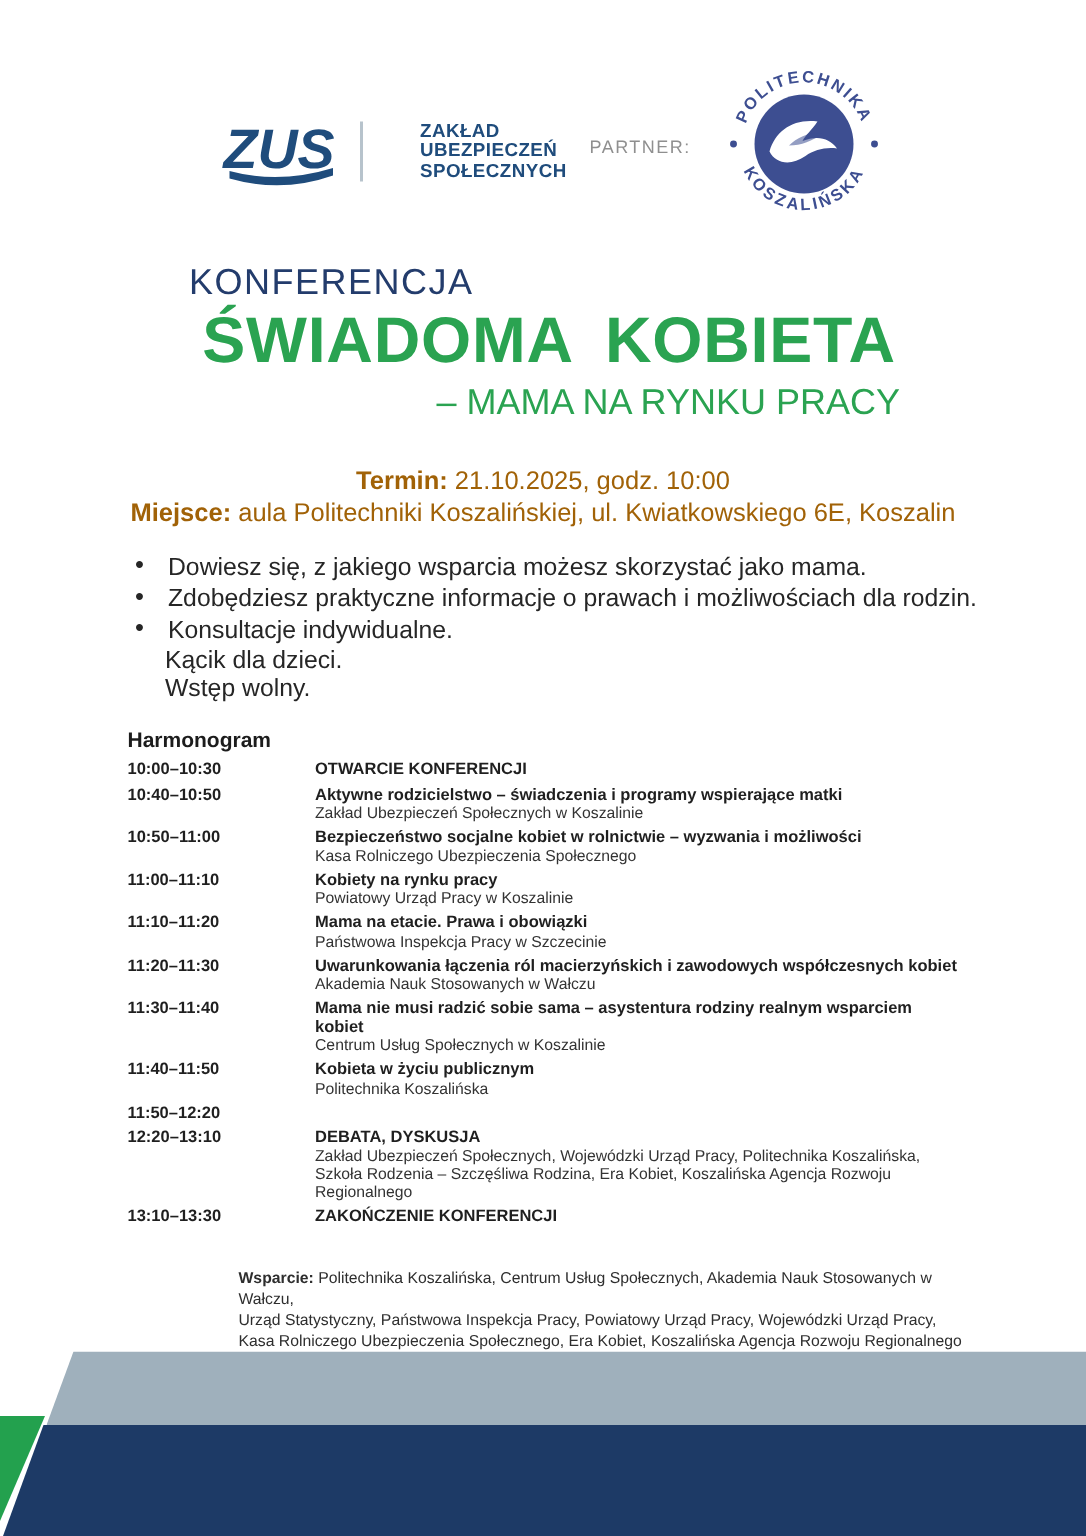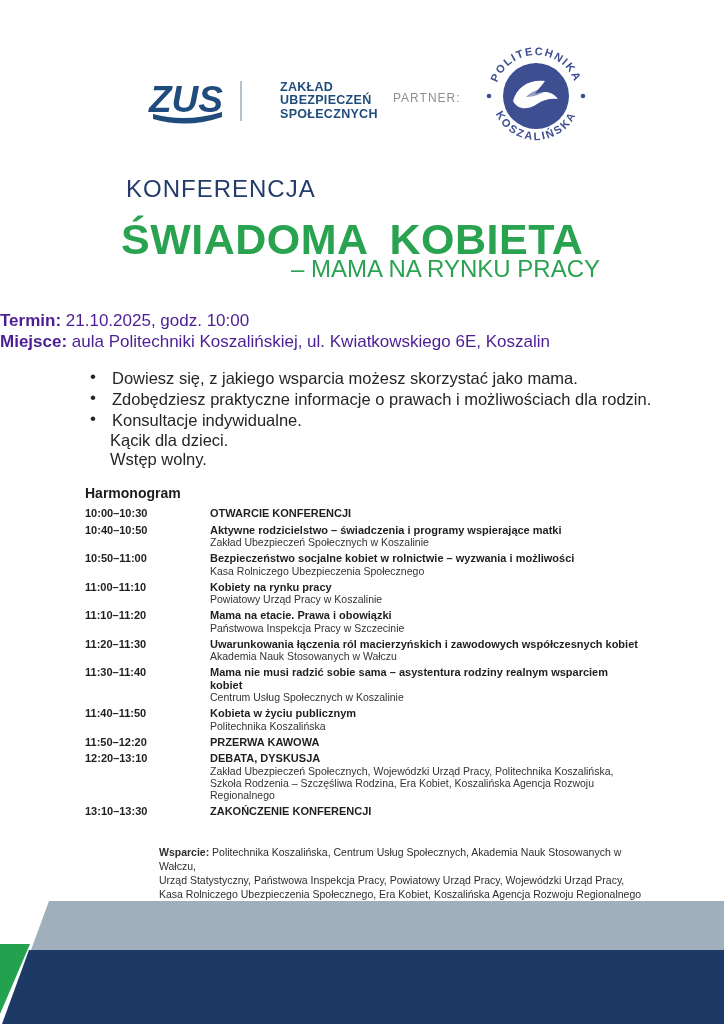--- a/index.html
+++ b/index.html
@@ -9,24 +9,24 @@
   }
   
   .zus-logo{position:absolute;left:148px;top:78px;display:flex;align-items:center;}
   .zus-mark{display:block;}
   .zus-divider{width:2px;height:40px;background:#b7c3cc;margin:0 10px 0 12px;}
   .zus-text{font-size:12.5px;font-weight:bold;color:#1f4c7c;line-height:13.5px;letter-spacing:.3px;margin-left:28px;}
   .partner-label{position:absolute;left:393px;top:91px;font-size:12px;letter-spacing:1px;color:#8f8f8f;font-weight:500;}
   .pk-logo{position:absolute;left:482px;top:42px;}
   
   .kicker{position:absolute;left:126px;top:176px;font-size:24px;line-height:25px;color:#233c6c;font-weight:500;letter-spacing:1px;}
-  .main-title{position:absolute;left:121px;top:216px;width:490px;font-size:43px;line-height:47px;font-weight:800;color:#2aa351;letter-spacing:.5px;word-spacing:10px;white-space:nowrap;}
+  .main-title{position:absolute;left:121px;top:204px;width:490px;font-size:43px;line-height:47px;font-weight:800;color:#2aa351;letter-spacing:.5px;word-spacing:10px;white-space:nowrap;text-align:center;}
   .subtitle{position:absolute;left:122px;top:255px;width:478px;text-align:right;font-size:24px;line-height:27px;font-weight:500;color:#2aa351;}
   
-  .details{position:absolute;left:0;top:310px;width:724px;font-size:17px;line-height:21px;color:#4c1d95;}
+  .details{position:absolute;left:0;top:310px;width:724px;text-align:center;font-size:17px;line-height:21px;color:#a16207;}
   .details b{font-weight:700;}
   
   .bullets{position:absolute;left:86px;top:366px;margin:2px;padding:0;list-style:none;font-size:16.5px;line-height:20px;color:#262626;}
   .bullets li{position:relative;padding-left:24px;margin-bottom:1px;}
   .bullets li::before{content:"•";position:absolute;left:2px;top:-1px;font-size:17px;}
   .notes{position:absolute;left:110px;top:431px;font-size:16.5px;line-height:19px;color:#262626;}
   
   .sched-heading{position:absolute;left:85px;top:485px;font-size:14px;font-weight:bold;color:#1c1c1c;}
   .schedule{position:absolute;left:85px;top:507px;width:558px;}
   .row{display:flex;margin-bottom:4px;gap:48px;}
@@ -157,24 +157,20 @@
     </div>
     <div class="row">
       <div class="time">11:40–11:50</div>
       <div class="cell">
           <div class="stitle">Kobieta w życiu publicznym</div>
           <div class="sorg">Politechnika Koszalińska</div>
         </div>
     </div>
     <div class="row">
       <div class="time">11:50–12:20</div>
-      <div class="cell">
-          <div class="stitle">PRZERWA KAWOWA</div>
-          <div class="sorg"></div>
-        </div>
     </div>
     <div class="row">
       <div class="time">12:20–13:10</div>
       <div class="cell">
         <div class="stitle">DEBATA, DYSKUSJA</div>
         <div class="sorg">Zakład Ubezpieczeń Społecznych, Wojewódzki Urząd Pracy, Politechnika Koszalińska,</div>
         <div class="sorg">Szkoła Rodzenia – Szczęśliwa Rodzina, Era Kobiet, Koszalińska Agencja Rozwoju Regionalnego</div>
       </div>
     </div>
     <div class="row">

